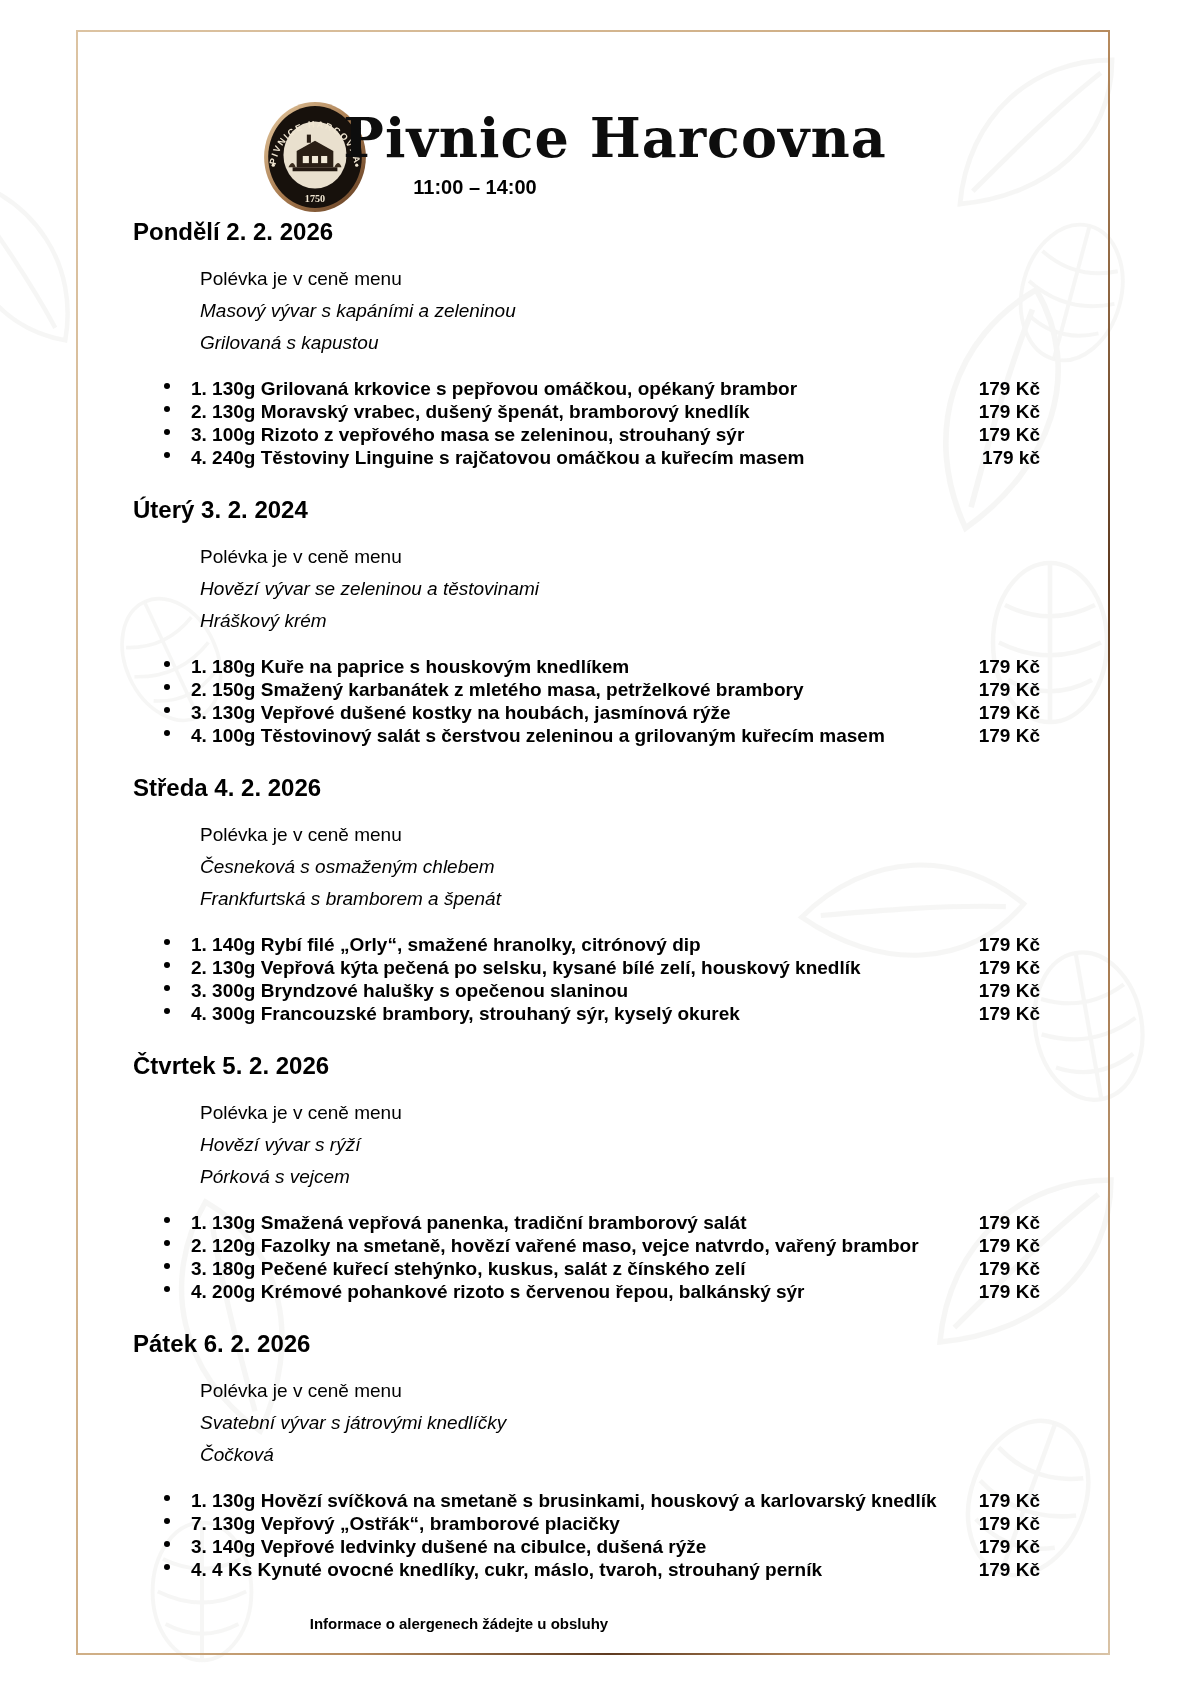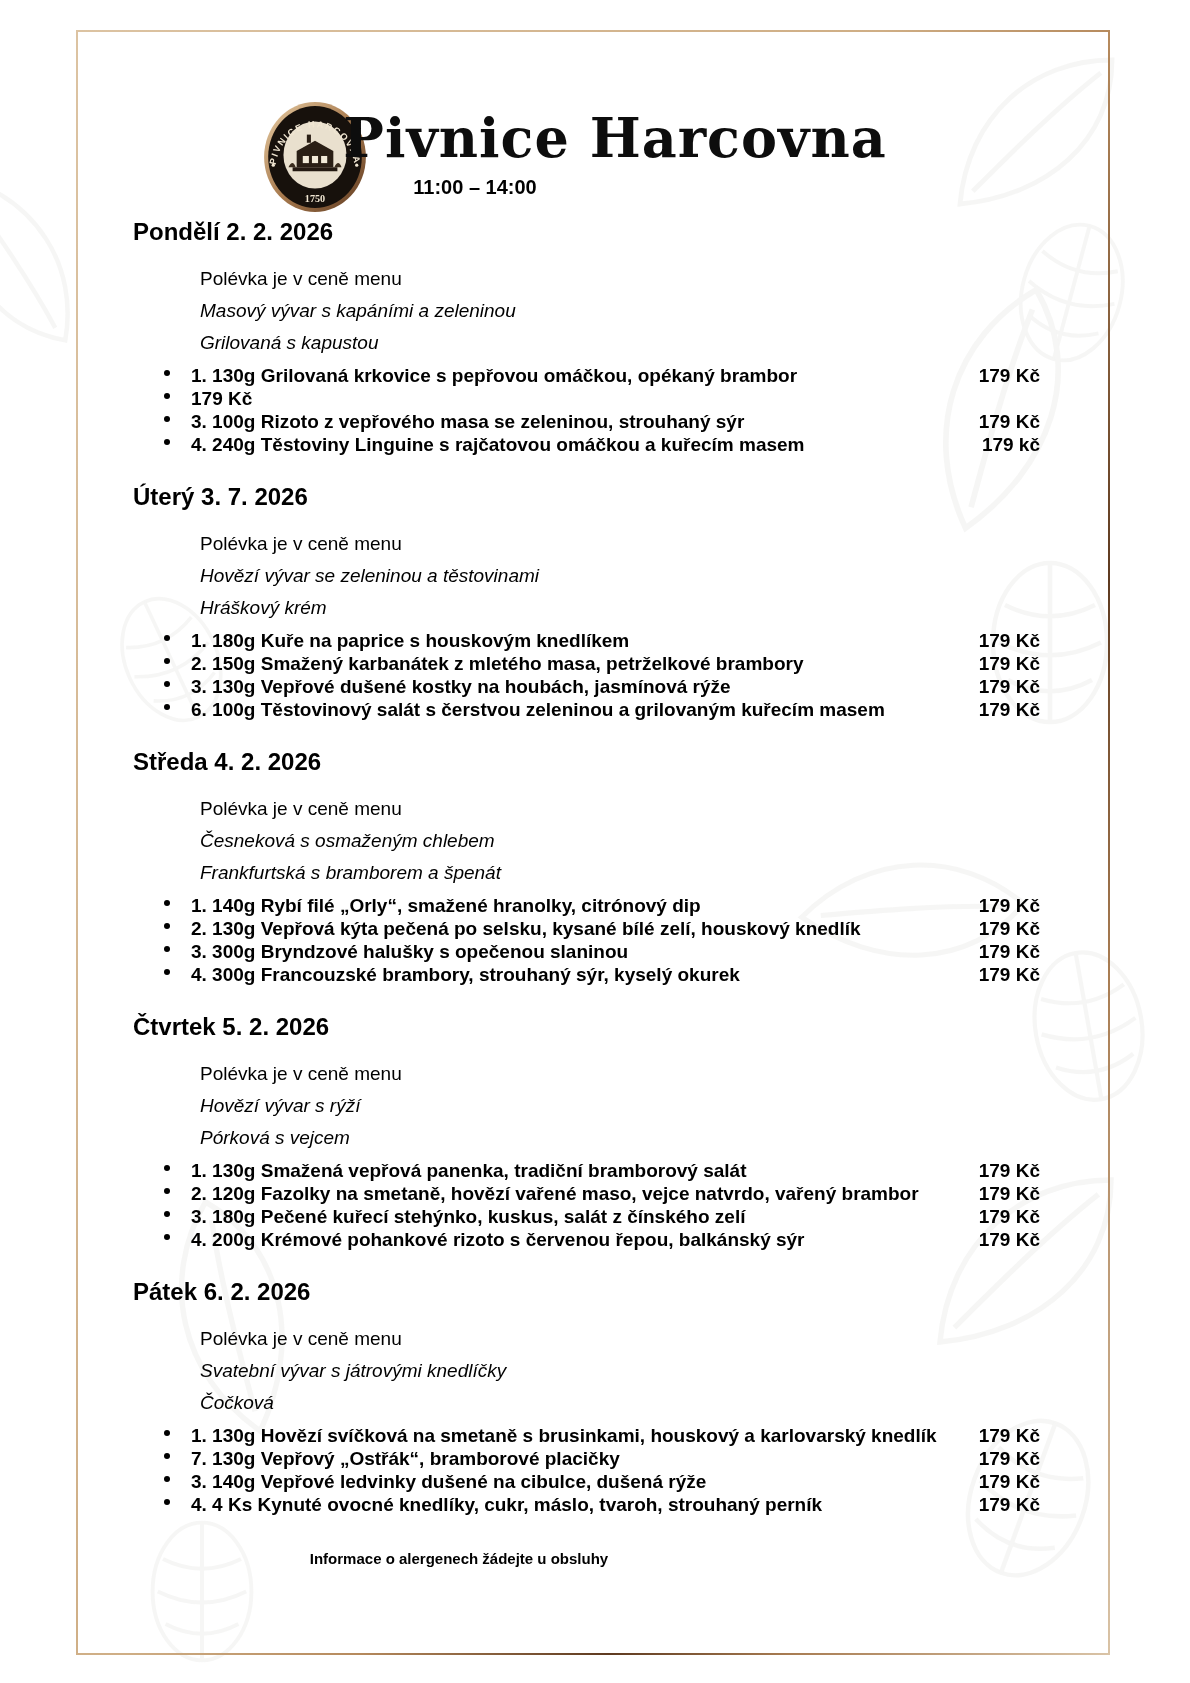--- a/index.html
+++ b/index.html
@@ -54,21 +54,21 @@
     margin:20px 0 0 200px;
     font-size:19px;
     line-height:25px;
   }
   .soup {
     margin:7px 0 0 200px;
     font-size:19px;
     font-style:italic;
     line-height:25px;
   }
-  .items { margin-top:9px; }
+  .items { margin-top:22px; }
   .item-row {
     display:flex; align-items:baseline;
     margin:0 150px 0 163px;
     font-size:19px; font-weight:bold;
     line-height:23px;
   }
   .bullet { width:28px; position:relative; flex:0 0 28px; }
   .bullet::before {
     content:""; position:absolute; left:1px; top:-12px;
     width:6px; height:6px; border-radius:50%; background:#000;
@@ -158,37 +158,38 @@
     <div class="soup">Masový vývar s kapáními a zeleninou</div>
     <div class="soup">Grilovaná s kapustou</div>
     <div class="items">
       <div class="item-row">
         <span class="bullet"></span>
         <span class="item-text">1. 130g Grilovaná krkovice s pepřovou omáčkou, opékaný brambor</span>
         <span class="item-price">179 Kč</span>
       </div>
       <div class="item-row">
         <span class="bullet"></span>
+        <span class="item-text">2. 130g Moravský vrabec, dušený špenát, bramborový knedlík</span>
         <span class="item-price">179 Kč</span>
       </div>
       <div class="item-row">
         <span class="bullet"></span>
         <span class="item-text">3. 100g Rizoto z vepřového masa se zeleninou, strouhaný sýr</span>
         <span class="item-price">179 Kč</span>
       </div>
       <div class="item-row">
         <span class="bullet"></span>
         <span class="item-text">4. 240g Těstoviny Linguine s rajčatovou omáčkou a kuřecím masem</span>
         <span class="item-price">179 kč</span>
       </div>
     </div>
   </section>
 
   <section class="day-section">
-    <h2 class="day-title">Úterý 3. 7. 2026</h2>
+    <h2 class="day-title">Úterý 3. 2. 2024</h2>
     <div class="soup-note">Polévka je v ceně menu</div>
     <div class="soup">Hovězí vývar se zeleninou a těstovinami</div>
     <div class="soup">Hráškový krém</div>
     <div class="items">
       <div class="item-row">
         <span class="bullet"></span>
         <span class="item-text">1. 180g Kuře na paprice s houskovým knedlíkem</span>
         <span class="item-price">179 Kč</span>
       </div>
       <div class="item-row">
@@ -196,21 +197,21 @@
         <span class="item-text">2. 150g Smažený karbanátek z mletého masa, petrželkové brambory</span>
         <span class="item-price">179 Kč</span>
       </div>
       <div class="item-row">
         <span class="bullet"></span>
         <span class="item-text">3. 130g Vepřové dušené kostky na houbách, jasmínová rýže</span>
         <span class="item-price">179 Kč</span>
       </div>
       <div class="item-row">
         <span class="bullet"></span>
-        <span class="item-text">6. 100g Těstovinový salát s čerstvou zeleninou a grilovaným kuřecím masem</span>
+        <span class="item-text">4. 100g Těstovinový salát s čerstvou zeleninou a grilovaným kuřecím masem</span>
         <span class="item-price">179 Kč</span>
       </div>
     </div>
   </section>
 
   <section class="day-section">
     <h2 class="day-title">Středa 4. 2. 2026</h2>
     <div class="soup-note">Polévka je v ceně menu</div>
     <div class="soup">Česneková s osmaženým chlebem</div>
     <div class="soup">Frankfurtská s bramborem a špenát</div>

